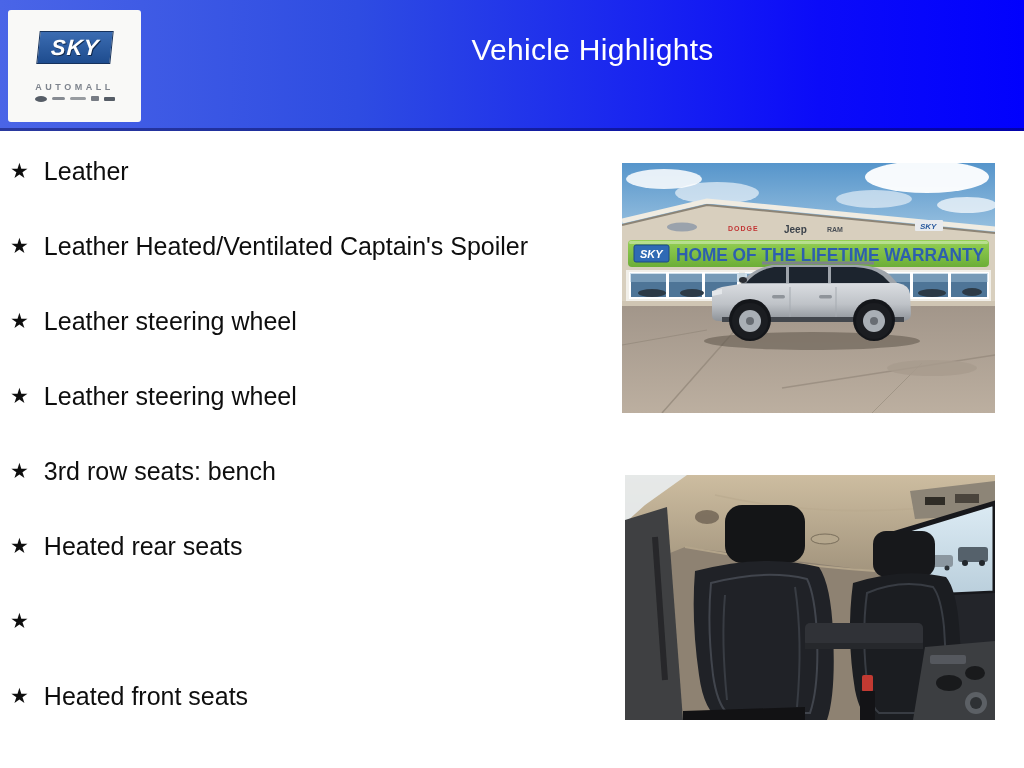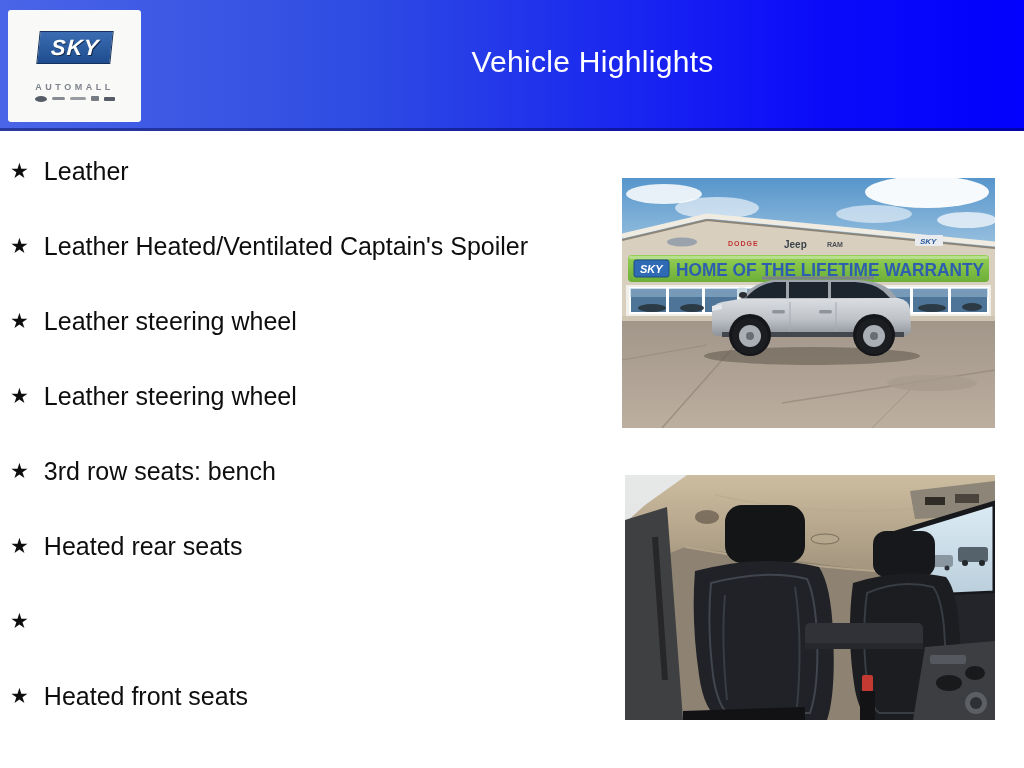--- a/index.html
+++ b/index.html
@@ -7,21 +7,21 @@
               font-family:"Liberation Sans", sans-serif; }
   .page { position:relative; width:1024px; height:768px; background:#ffffff; }
 
   
   .header {
     position:absolute; left:0; top:0; width:1024px; height:131px;
     background:linear-gradient(90deg,#4a65e7 0%, #2e4ce2 35%, #0b0bf9 80%, #0101fd 100%);
     border-bottom:3px solid rgba(5,5,70,0.45);
   }
   .title-wrap {
-    position:absolute; left:142px; right:0; top:12px; height:100px;
+    position:absolute; left:142px; right:0; top:0; height:100px;
     display:flex; align-items:center; justify-content:center;margin-left:19px;
   }
   .page-title { color:#ffffff; font-size:30px; font-weight:500; letter-spacing:0.3px; }
 
   .logo-box {
     position:absolute; left:8px; top:10px; width:133px; height:112px;
     background:#f9f9f7; border-radius:3px;
     display:flex; flex-direction:column; align-items:center; justify-content:center;
   }
   .sky-emblem {
@@ -45,21 +45,21 @@
 
   
   .highlights { position:absolute; left:10px; top:153px; width:555px; list-style:none; }
   .hl-item { display:flex; gap:15px; margin-bottom:39px; }
   .hl-star { font-size:21px; line-height:36px; color:#0e0e0e; flex:0 0 auto; }
   .hl-text { font-size:25px; line-height:36px; color:#0e0e0e; }
 
   
   .photo { position:absolute; overflow:hidden; }
   .photo svg { display:block; }
-  .photo-exterior { left:622px; top:178px; width:373px; height:250px; }
+  .photo-exterior { left:622px; top:163px; width:373px; height:250px; }
   .photo-interior { left:625px; top:475px; width:370px; height:245px; }
 </style>
 </head>
 <body>
 
 <div class="page">
 
   <div class="header">
     <div class="title-wrap">
       <div class="page-title">Vehicle Highlights</div>

